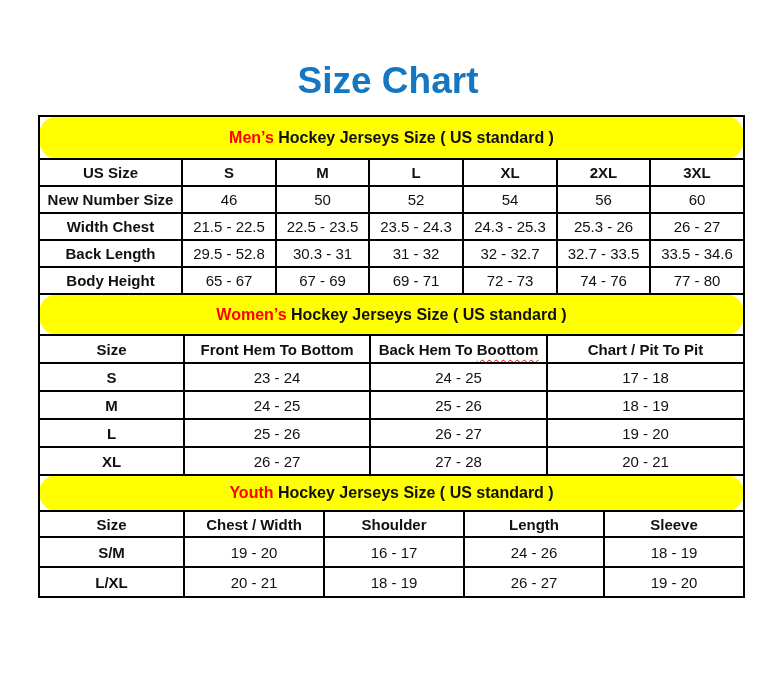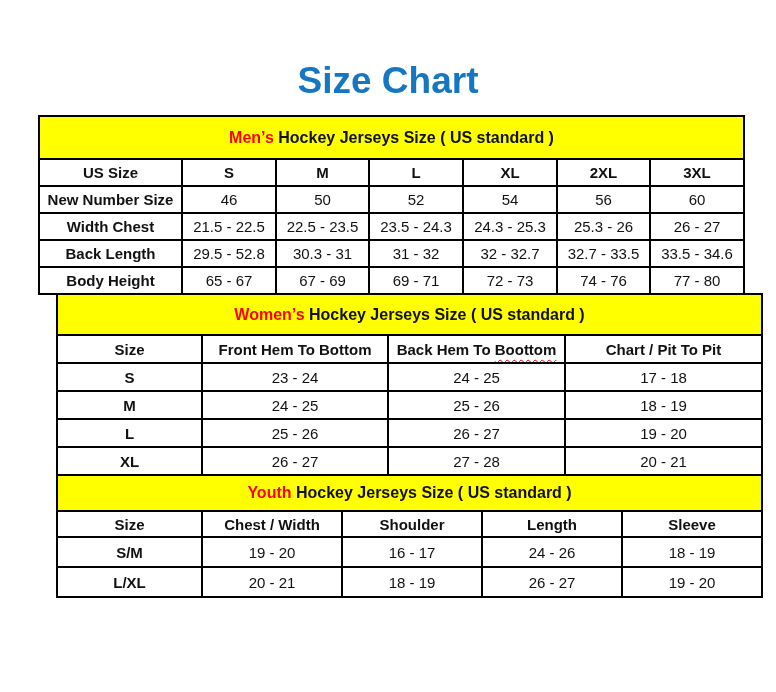--- a/index.html
+++ b/index.html
@@ -10,27 +10,27 @@
   }
   .page-title{
     margin:60px 0 0 0;width:776px;text-align:center;
     font-size:37px;font-weight:bold;letter-spacing:0px;
   }
   .chart-wrap{margin:13px 0 0 38px;width:705px;}
   table.chart{
     width:705px;border-collapse:collapse;table-layout:fixed;
     font-size:15px;
   }
-  table.chart+table.chart{margin-top:-2px;margin-left:18px;}
+  table.chart+table.chart{margin-top:-2px;}
   table.chart td,table.chart th{
     border:2px solid #000;text-align:center;vertical-align:middle;
     padding:0 2px;overflow:hidden;white-space:nowrap;
   }
   .banner-row td{
-    background:#ffff00;font-weight:bold;font-size:16px;
+    background:#ffff00;font-weight:bold;font-size:16px;border-radius:19px;
   }
   .mens .banner-row{height:43px;}
   .womens .banner-row{height:41px;}
   .youth .banner-row{height:36px;}
   .mens tr{height:27px;}
   .womens tr{height:28px;}
   .youth tr{height:26px;padding-left:24px;}
   .youth tr.data-row{height:30px;}
   table.chart th{font-weight:bold;}
   td.row-label{font-weight:bold;margin-left:8px;}

